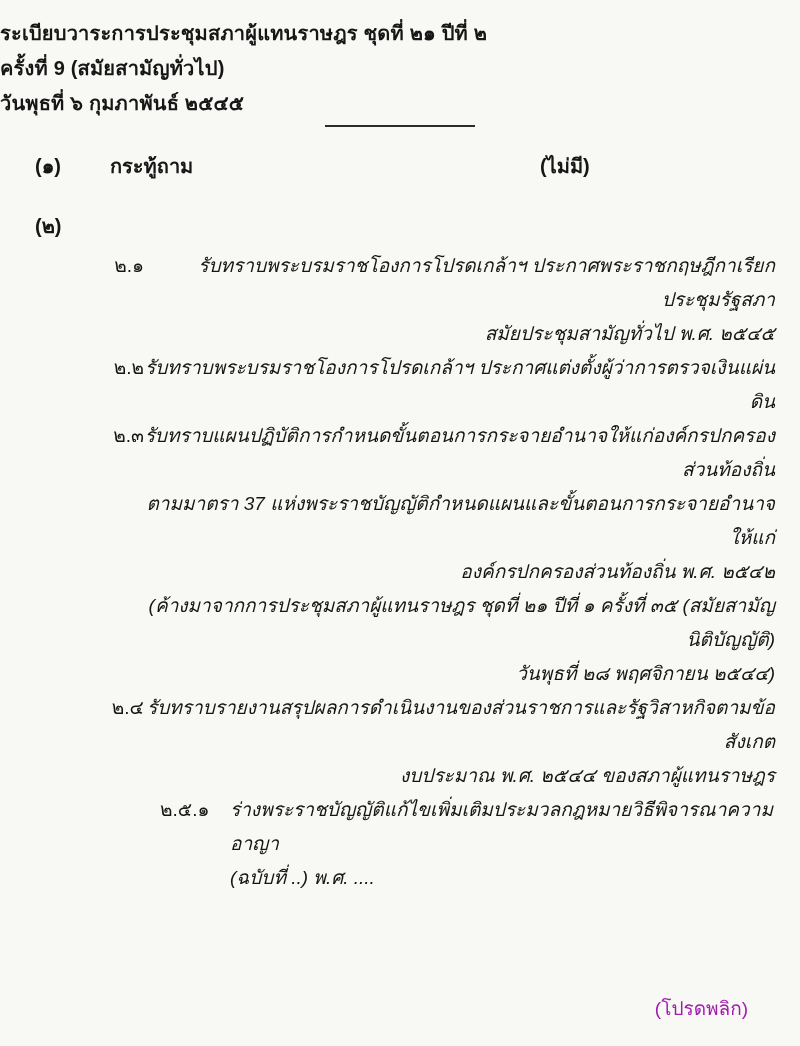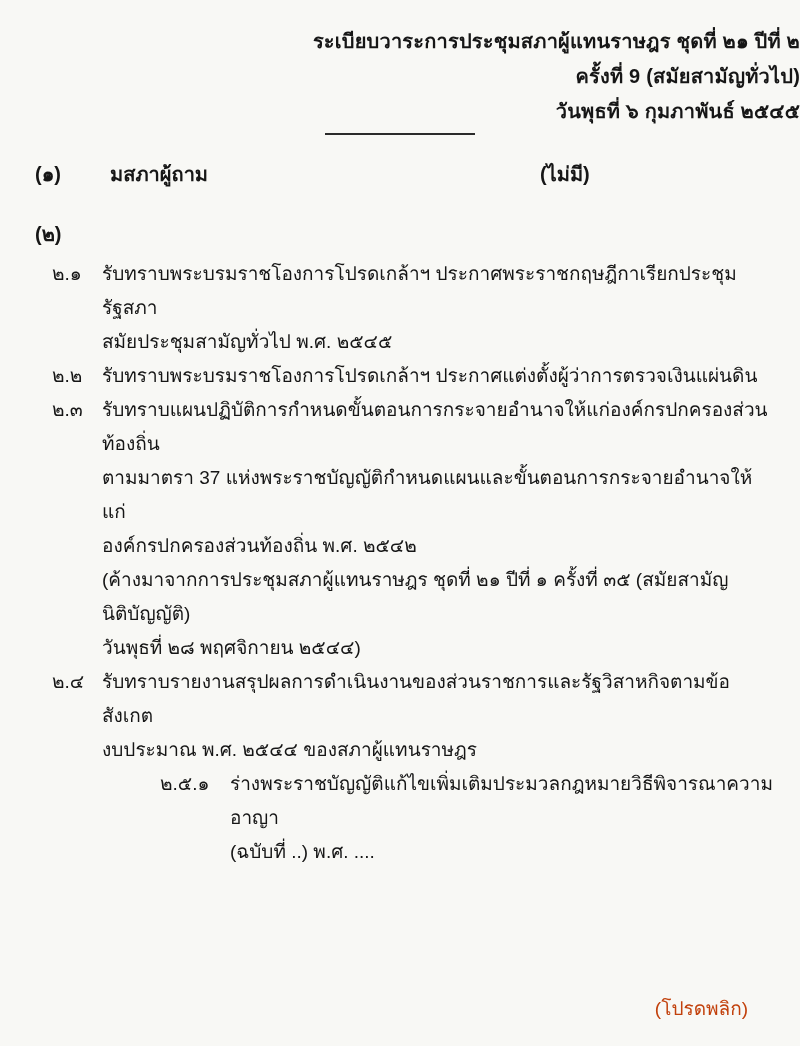--- a/index.html
+++ b/index.html
@@ -6,66 +6,66 @@
   html,body { background:#e9e9e7; }
   .page {
     width:800px; height:1046px;
     background:#f8f8f5;
     color:#161616;
     font-family:"Liberation Sans", sans-serif;
     position:relative;
     overflow:hidden;
     margin:0 auto;
   }
-  .doc-header { padding-top:24px; text-align:right; }
+  .doc-header { padding-top:16px; text-align:left; }
   .title-line {
     font-weight:bold; font-size:20px; line-height:35px;
     letter-spacing:0.2px;
   }
   .title-underline {
     width:150px; height:0;
     border-bottom:2.5px solid #2b2b2b;
     margin:4px auto 0;
   }
   .item-row {
     display:flex; position:relative;
     font-weight:bold; font-size:20px; line-height:26px;
     margin-left:35px; margin-right:35px;
   }
   .item1-row { margin-top:26px; }
   .item2-row { margin-top:34px; }
   .item-no { width:75px; flex:none; }
   .item-note { position:absolute; left:505px; top:0; }
   .sub-list { margin-top:10px; font-size:19px; }
-  .sub-row { display:flex; margin-left:52px; margin-right:25px; }
+  .sub-row { display:flex; margin-left:94px; margin-right:25px;text-align:right; }
   .sub-no { width:50px; flex:none; line-height:34px; }
-  .sub-lines { flex:1; }
+  .sub-lines { flex:1;font-style:italic; }
   .sub-lines .text-line { line-height:34px; }
   .subsub-row { display:flex; margin-left:160px; margin-right:25px; }
   .subsub-no { width:70px; flex:none; line-height:34px; }
   .footer-note {
     position:absolute; top:993px; right:52px;
-    font-size:19px; color:#c2410c;text-align:center;
+    font-size:19px; color:#a21caf;text-align:center;
   }
 </style>
 </head>
 <body>
 
 <div class="page">
 
   <div class="doc-header">
     <div class="title-line">ระเบียบวาระการประชุมสภาผู้แทนราษฎร ชุดที่ ๒๑ ปีที่ ๒</div>
     <div class="title-line">ครั้งที่ 9  (สมัยสามัญทั่วไป)</div>
     <div class="title-line">วันพุธที่ ๖ กุมภาพันธ์  ๒๕๔๕</div>
     <div class="title-underline"></div>
   </div>
 
   <div class="item-row item1-row">
     <span class="item-no">(๑)</span>
-    <span class="item-title">มสภาผู้ถาม</span>
+    <span class="item-title">กระทู้ถาม</span>
     <span class="item-note">(ไม่มี)</span>
   </div>
 
   <div class="item-row item2-row">
     <span class="item-no">(๒)</span>
   </div>
 
   <div class="sub-list">
 
     <div class="sub-row">

